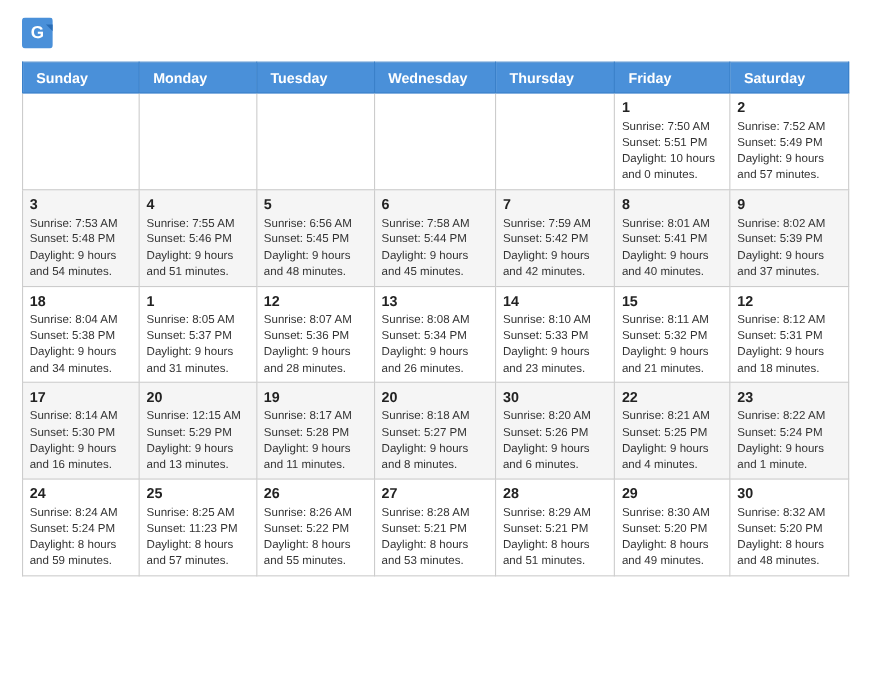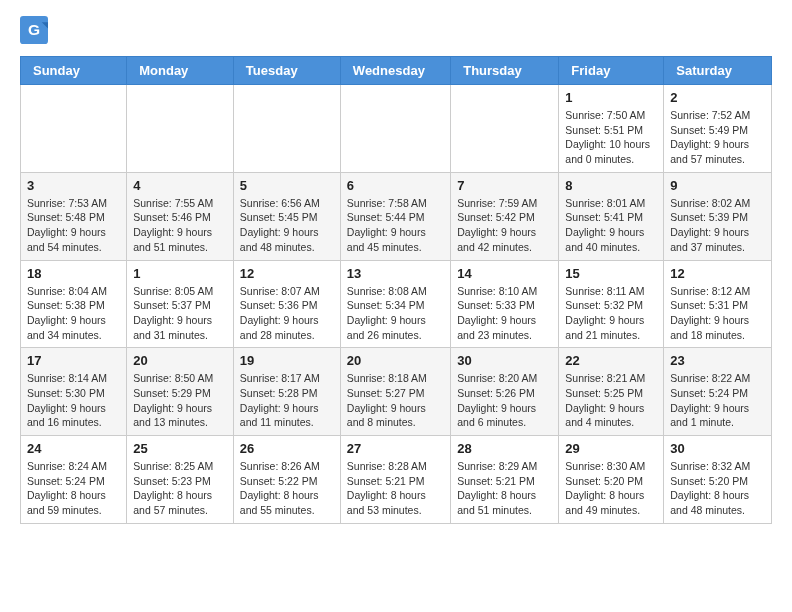--- a/index.html
+++ b/index.html
@@ -182,21 +182,21 @@
         </tr>
         <tr>
           <td>
             <div class="day-number">17</div>
             <div class="day-info">Sunrise: 8:14 AM
 Sunset: 5:30 PM
 Daylight: 9 hours and 16 minutes.</div>
           </td>
           <td>
             <div class="day-number">20</div>
-            <div class="day-info">Sunrise: 8:50 AM
+            <div class="day-info">Sunrise: 12:15 AM
 Sunset: 5:29 PM
 Daylight: 9 hours and 13 minutes.</div>
           </td>
           <td>
             <div class="day-number">19</div>
             <div class="day-info">Sunrise: 8:17 AM
 Sunset: 5:28 PM
 Daylight: 9 hours and 11 minutes.</div>
           </td>
           <td>
@@ -227,21 +227,21 @@
         <tr>
           <td>
             <div class="day-number">24</div>
             <div class="day-info">Sunrise: 8:24 AM
 Sunset: 5:24 PM
 Daylight: 8 hours and 59 minutes.</div>
           </td>
           <td>
             <div class="day-number">25</div>
             <div class="day-info">Sunrise: 8:25 AM
-Sunset: 5:23 PM
+Sunset: 11:23 PM
 Daylight: 8 hours and 57 minutes.</div>
           </td>
           <td>
             <div class="day-number">26</div>
             <div class="day-info">Sunrise: 8:26 AM
 Sunset: 5:22 PM
 Daylight: 8 hours and 55 minutes.</div>
           </td>
           <td>
             <div class="day-number">27</div>

